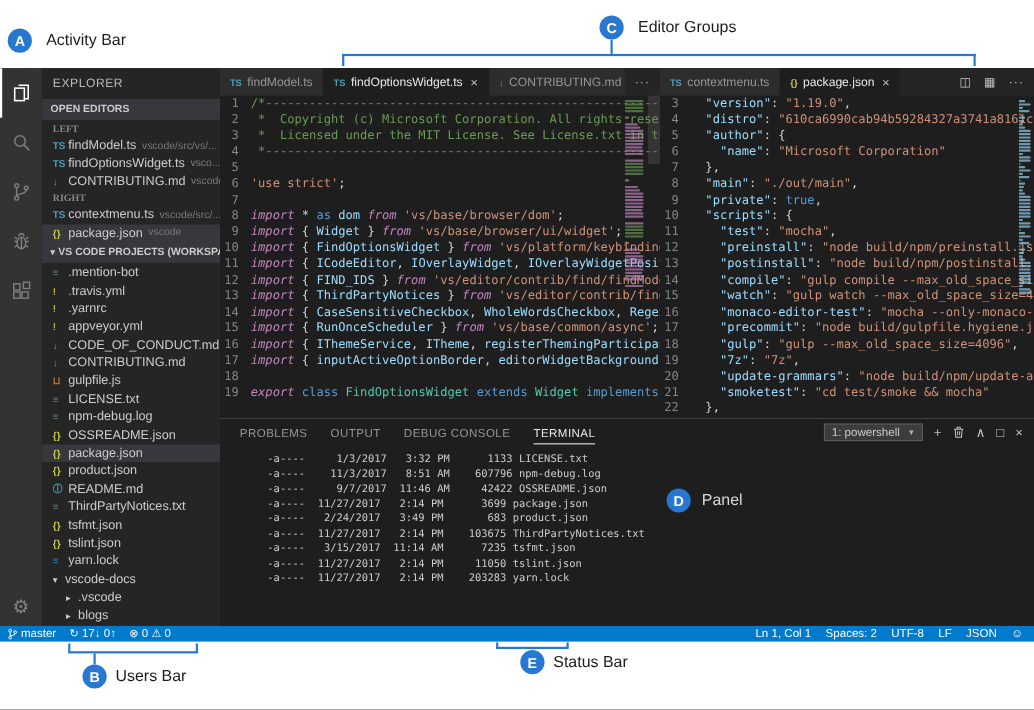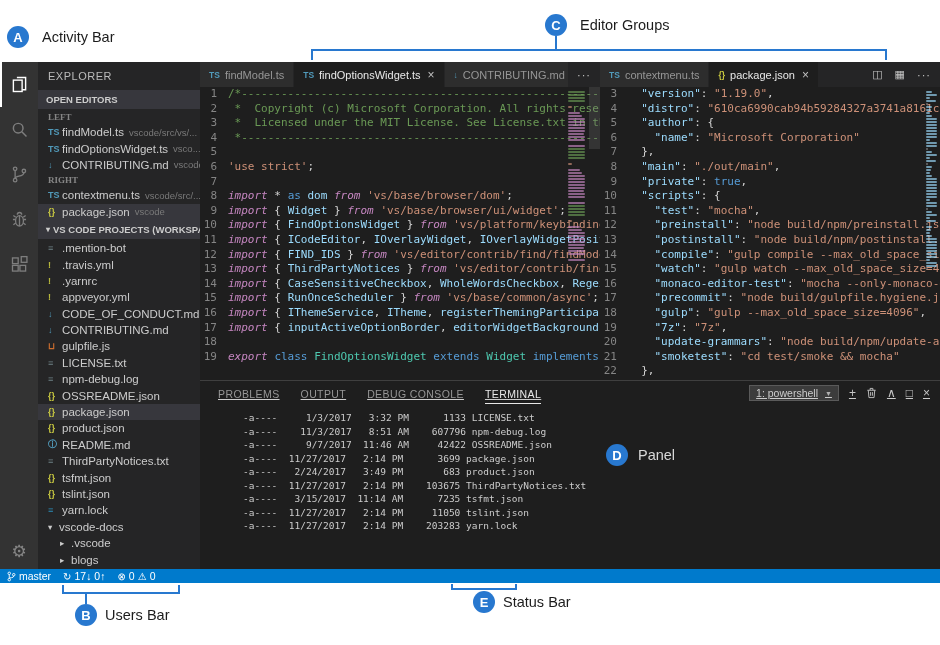--- a/index.html
+++ b/index.html
@@ -61,21 +61,21 @@
   .tk-c { color: #6a9955; } .tk-k { color: #c586c0; font-style: italic; } .tk-b { color: #569cd6; } .tk-s { color: #ce9178; }
   .tk-t { color: #4ec9b0; } .tk-v { color: #9cdcfe; } .tk-p { color: #d4d4d4; }
   .minimap { position: absolute; top: 3px; bottom: 0; overflow: hidden; }
   .group-left .minimap { right: 12px; width: 20px; }
   .group-right .minimap { right: 0; width: 14px; }
   .mm-line { height: 2px; margin-top: 1px; border-radius: 1px; opacity: 0.65; }
   .scroll-slider { position: absolute; right: 0; top: 25px; width: 11px; height: 62px; background: rgba(121,121,121,0.25); }
 
   
   .panel { position: absolute; left: 0; top: 318px; right: 0; bottom: 0; background: #1e1e1e; border-top: 1px solid #3f3f3f; }
-  .panel-header { height: 24px; display: flex; align-items: center; padding: 0 10px 0 18px; text-decoration: underline; }
+  .panel-header { height: 24px; display: flex; align-items: center; padding: 0 10px 0 18px; }
   .panel-tabs { display: flex; align-items: center; gap: 21px; }
   .panel-tab { font-size: 10.5px; color: #969696; letter-spacing: 0.4px; padding: 5px 0 3px 0; cursor: pointer; }
   .panel-tab.active { color: #e7e7e7; border-bottom: 1px solid #e7e7e7; }
   .panel-controls { margin-left: auto; display: flex; align-items: center; gap: 10px; padding-left: 12px; }
   .term-select { background: #3c3c3c; border: 1px solid #5a5a5a; color: #cccccc; font-size: 10.5px;
     padding: 1px 6px; display: flex; align-items: center; gap: 7px; cursor: pointer; }
   .term-select .dd { font-size: 7px; color: #b0b0b0; }
   .pc-icon { color: #c5c5c5; font-size: 12px; cursor: pointer; display: flex; align-items: center; }
   .terminal { padding: 6px 0 0 43px; font-family: "DejaVu Sans Mono", "Liberation Mono", monospace;
     font-size: 9.5px; line-height: 13.5px; color: #cccccc; }
@@ -528,20 +528,28 @@
           <span class="sb-ic">↻</span>
           <span>17↓ 0↑</span>
         </span>
         <span class="sb-item">
           <span class="sb-ic">⊗</span>
           <span>0</span>
           <span class="sb-ic">⚠</span>
           <span>0</span>
         </span>
       </div>
+      <div class="sb-right">
+        <span class="sb-item">Ln 1, Col 1</span>
+        <span class="sb-item">Spaces: 2</span>
+        <span class="sb-item">UTF-8</span>
+        <span class="sb-item">LF</span>
+        <span class="sb-item">JSON</span>
+        <span class="sb-item">☺</span>
+      </div>
     </div>
   </div>
 
   <div class="an-circle" style="left:7px;top:26px">A</div>
   <div class="an-label" style="left:42px;top:29px">Activity Bar</div>
 
   <div class="an-circle" style="left:545px;top:14px">C</div>
   <div class="an-label" style="left:580px;top:17px">Editor Groups</div>
   <div class="an-line" style="left:555px;top:36px;width:2px;height:13px"></div>
   <div class="an-line" style="left:311px;top:49px;width:576px;height:2px"></div>

